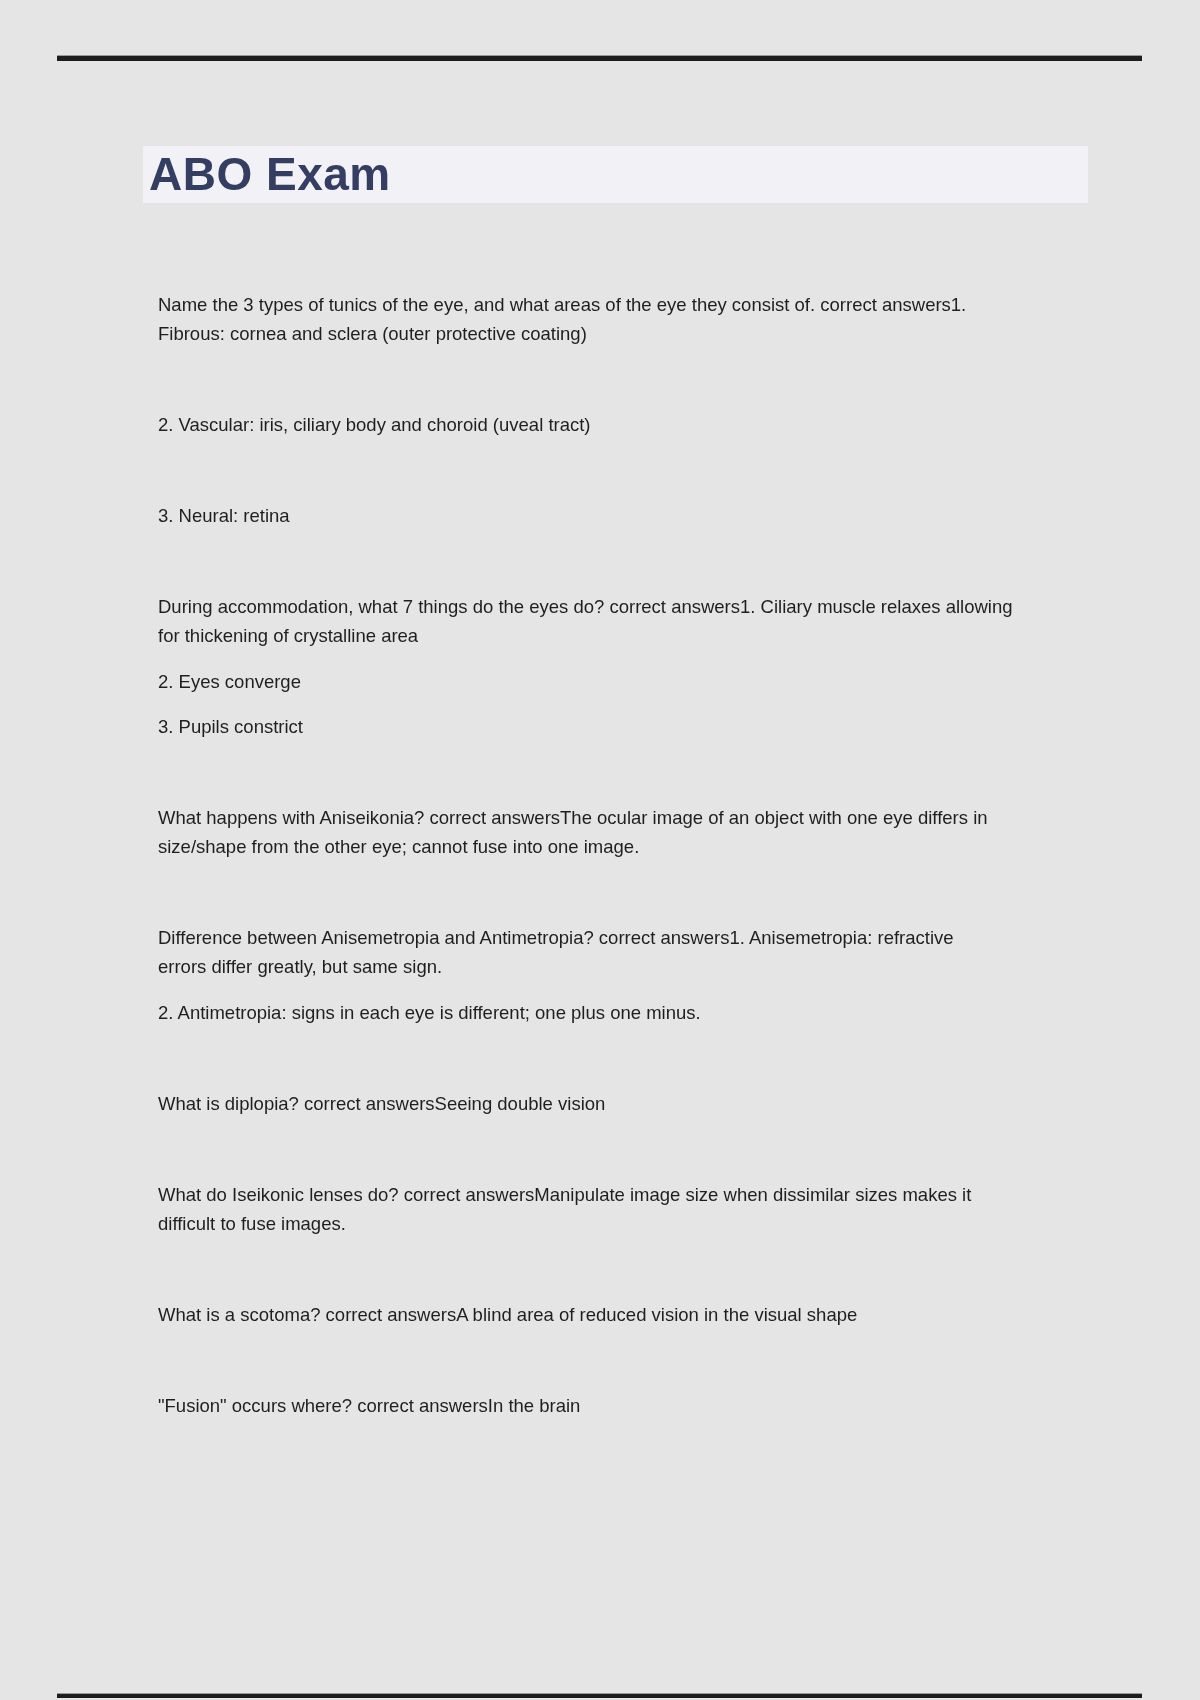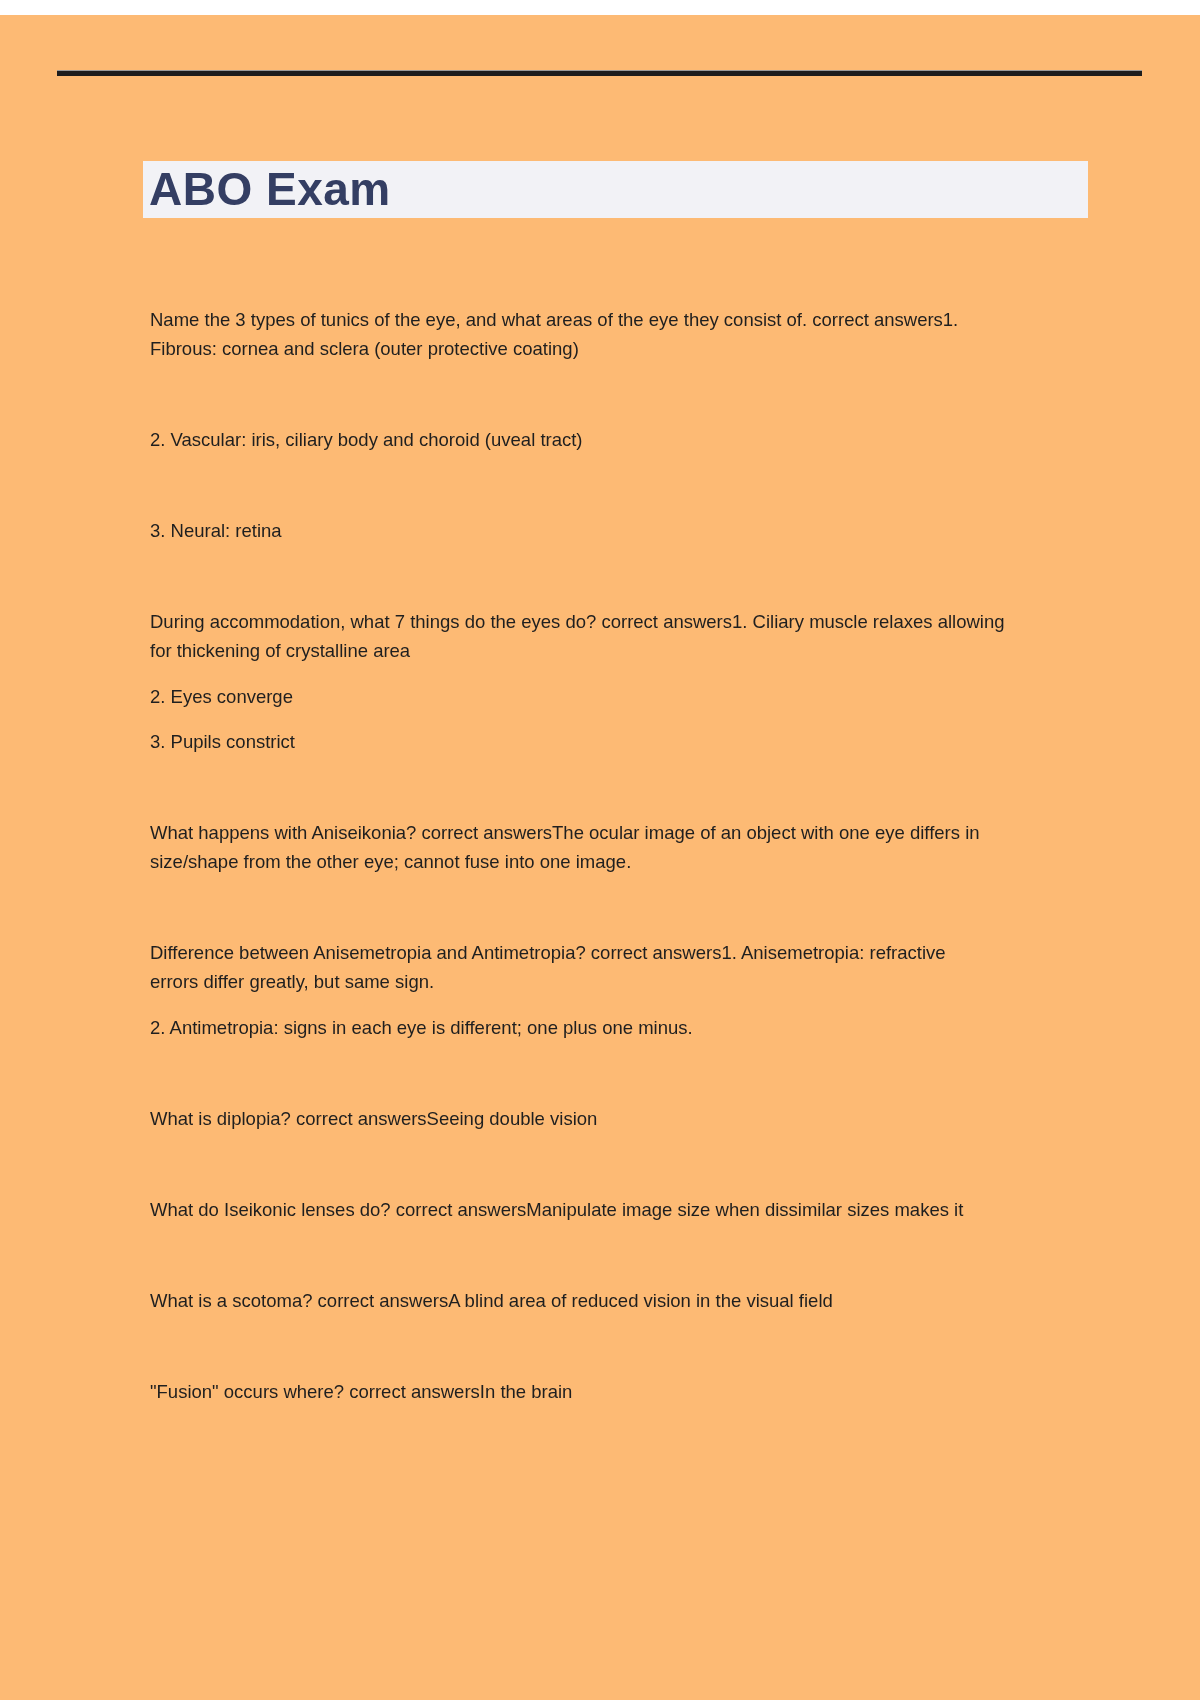--- a/index.html
+++ b/index.html
@@ -10,22 +10,21 @@
   body {
     width: 1200px;
     height: 1700px;
     position: relative;
     overflow: hidden;
     font-family: "Liberation Sans", sans-serif;
   }
   .page {
     position: absolute;
     inset: 0;
-    background: #fdba74;
-    margin-top: 15px;
+    background: #e5e5e5;
   }
   .rule {
     position: absolute;
     left: 57px;
     width: 1085px;
     background: #1d1d1d;
   }
   .rule-top {
     top: 55px;
     height: 5px;
@@ -49,21 +48,21 @@
     padding-left: 6px;
     line-height: 57px;
     font-size: 46px;
     font-weight: bold;
     color: #343e63;
     letter-spacing: 0.5px;
     white-space: nowrap;
   }
   .content {
     position: absolute;
-    left: 150px;
+    left: 158px;
     top: 290px;
     width: 1010px;
     color: #1f1f1f;
     font-size: 18.5px;
   }
   .qa-block {
     margin: 0 0 62px 0;
   }
   .para {
     margin: 0 0 16.5px 0;
@@ -140,26 +139,27 @@
 
     <div class="qa-block">
       <div class="para">
         <div class="line">What is diplopia? correct answersSeeing double vision</div>
       </div>
     </div>
 
     <div class="qa-block">
       <div class="para">
         <div class="line">What do Iseikonic lenses do? correct answersManipulate image size when dissimilar sizes makes it</div>
+        <div class="line">difficult to fuse images.</div>
       </div>
     </div>
 
     <div class="qa-block">
       <div class="para">
-        <div class="line">What is a scotoma? correct answersA blind area of reduced vision in the visual field</div>
+        <div class="line">What is a scotoma? correct answersA blind area of reduced vision in the visual shape</div>
       </div>
     </div>
 
     <div class="qa-block">
       <div class="para">
         <div class="line">"Fusion" occurs where? correct answersIn the brain</div>
       </div>
     </div>
 
   </div>

